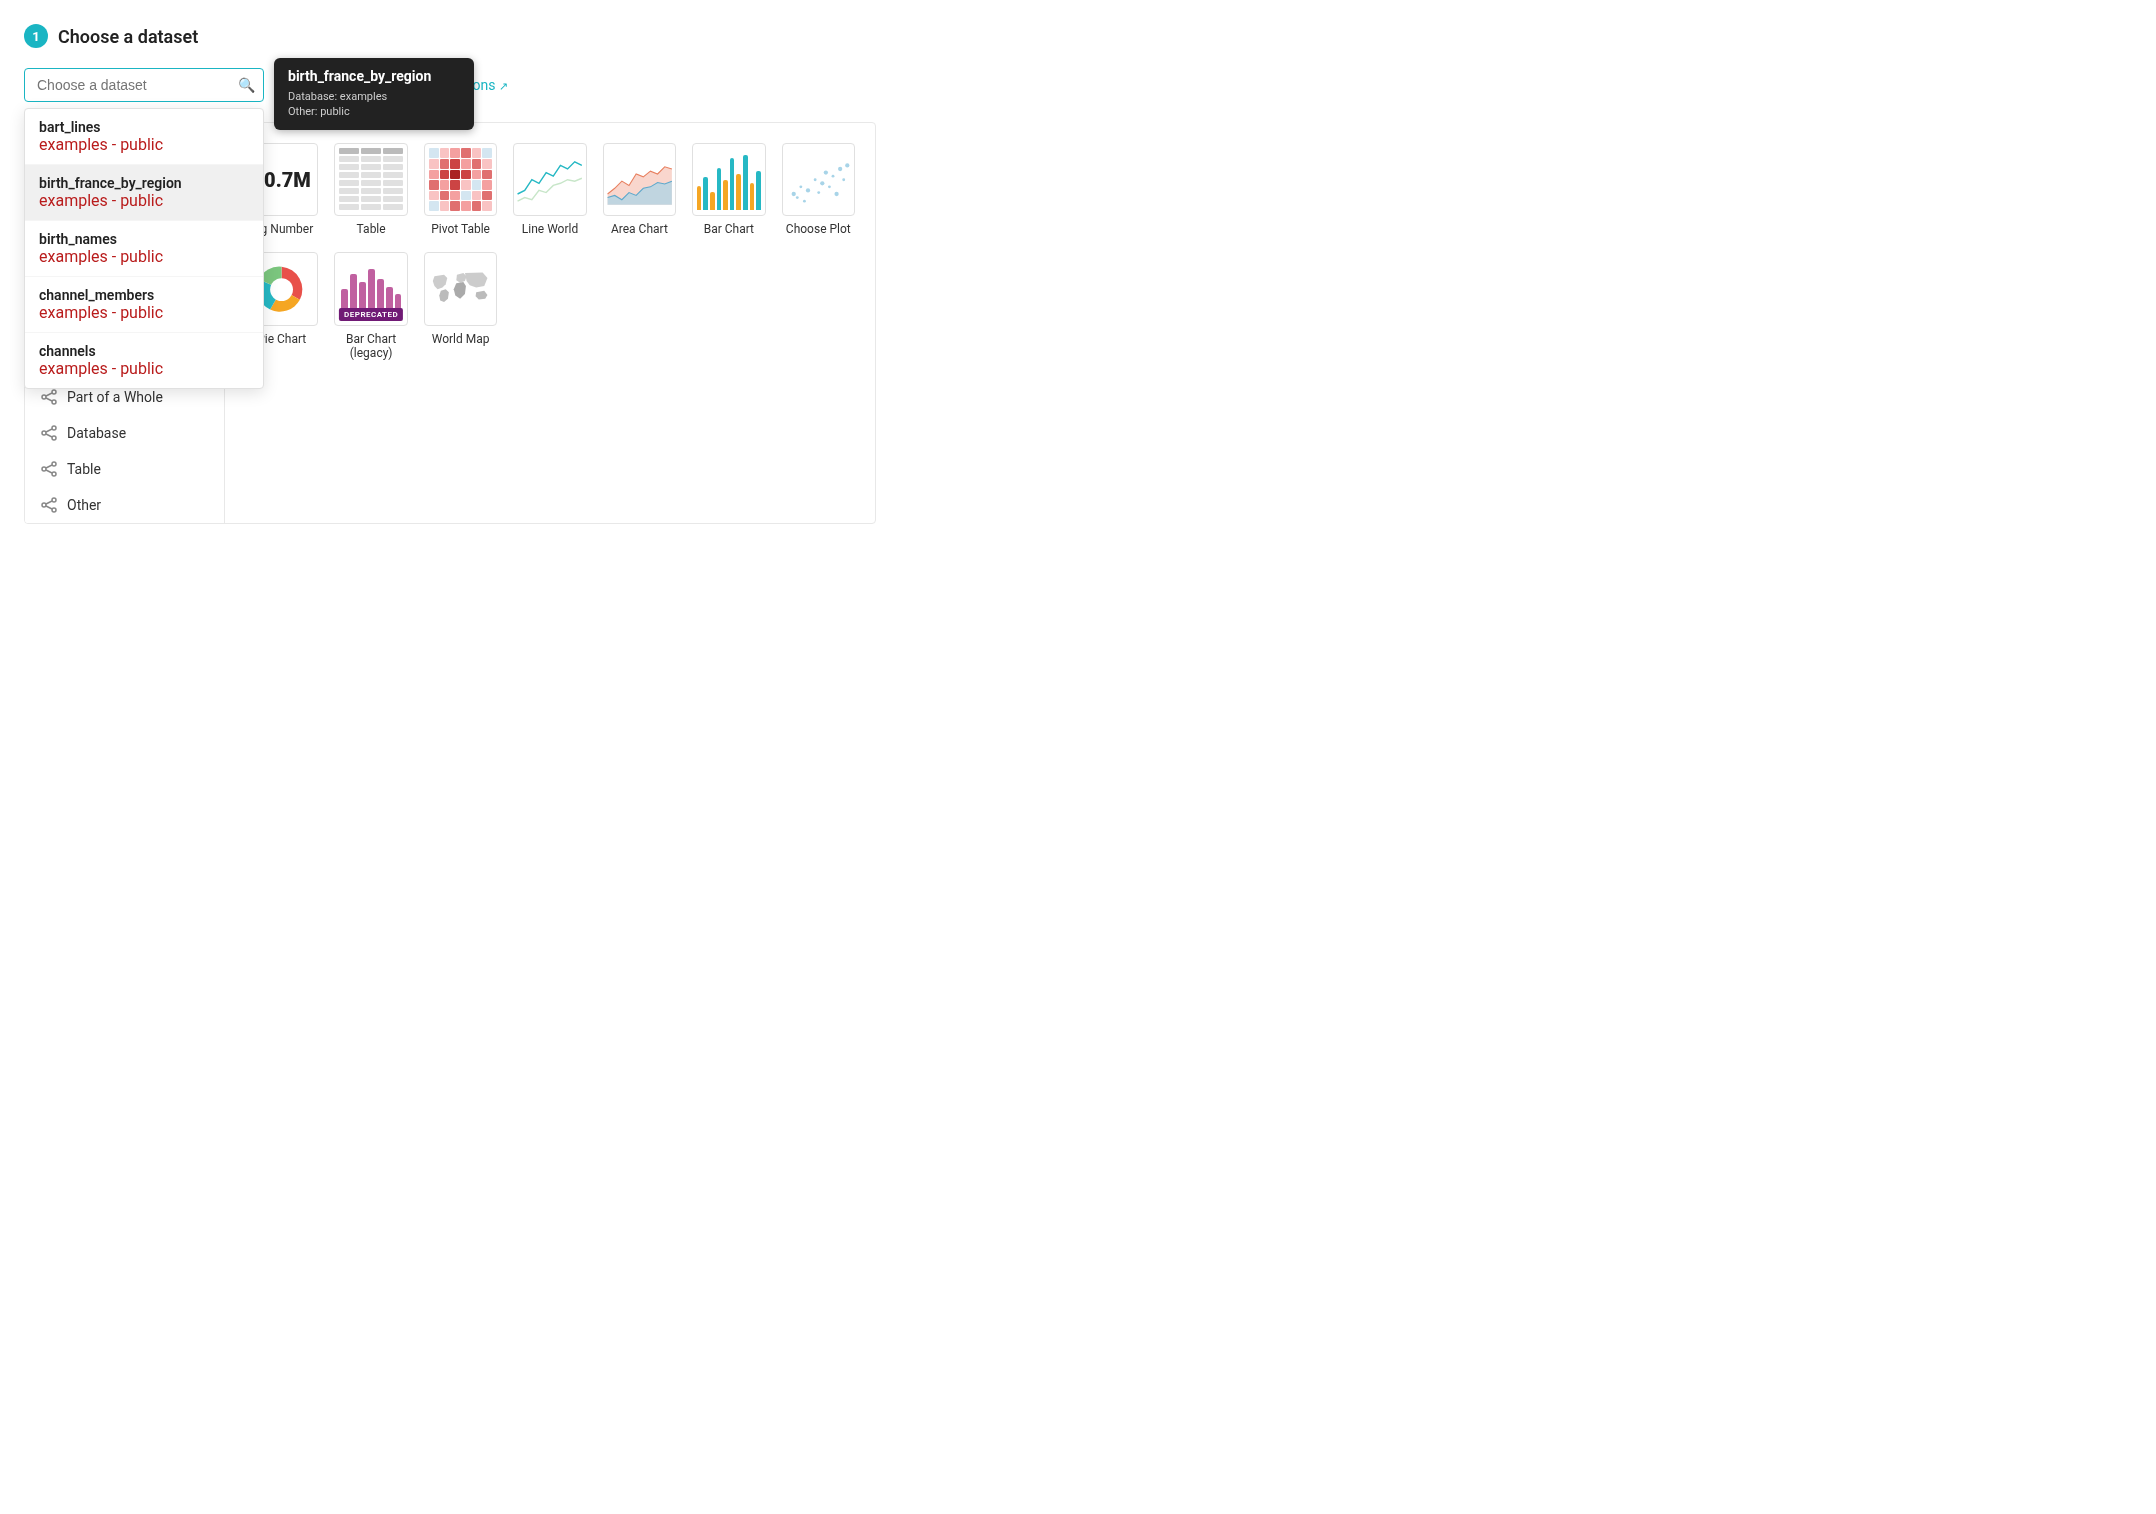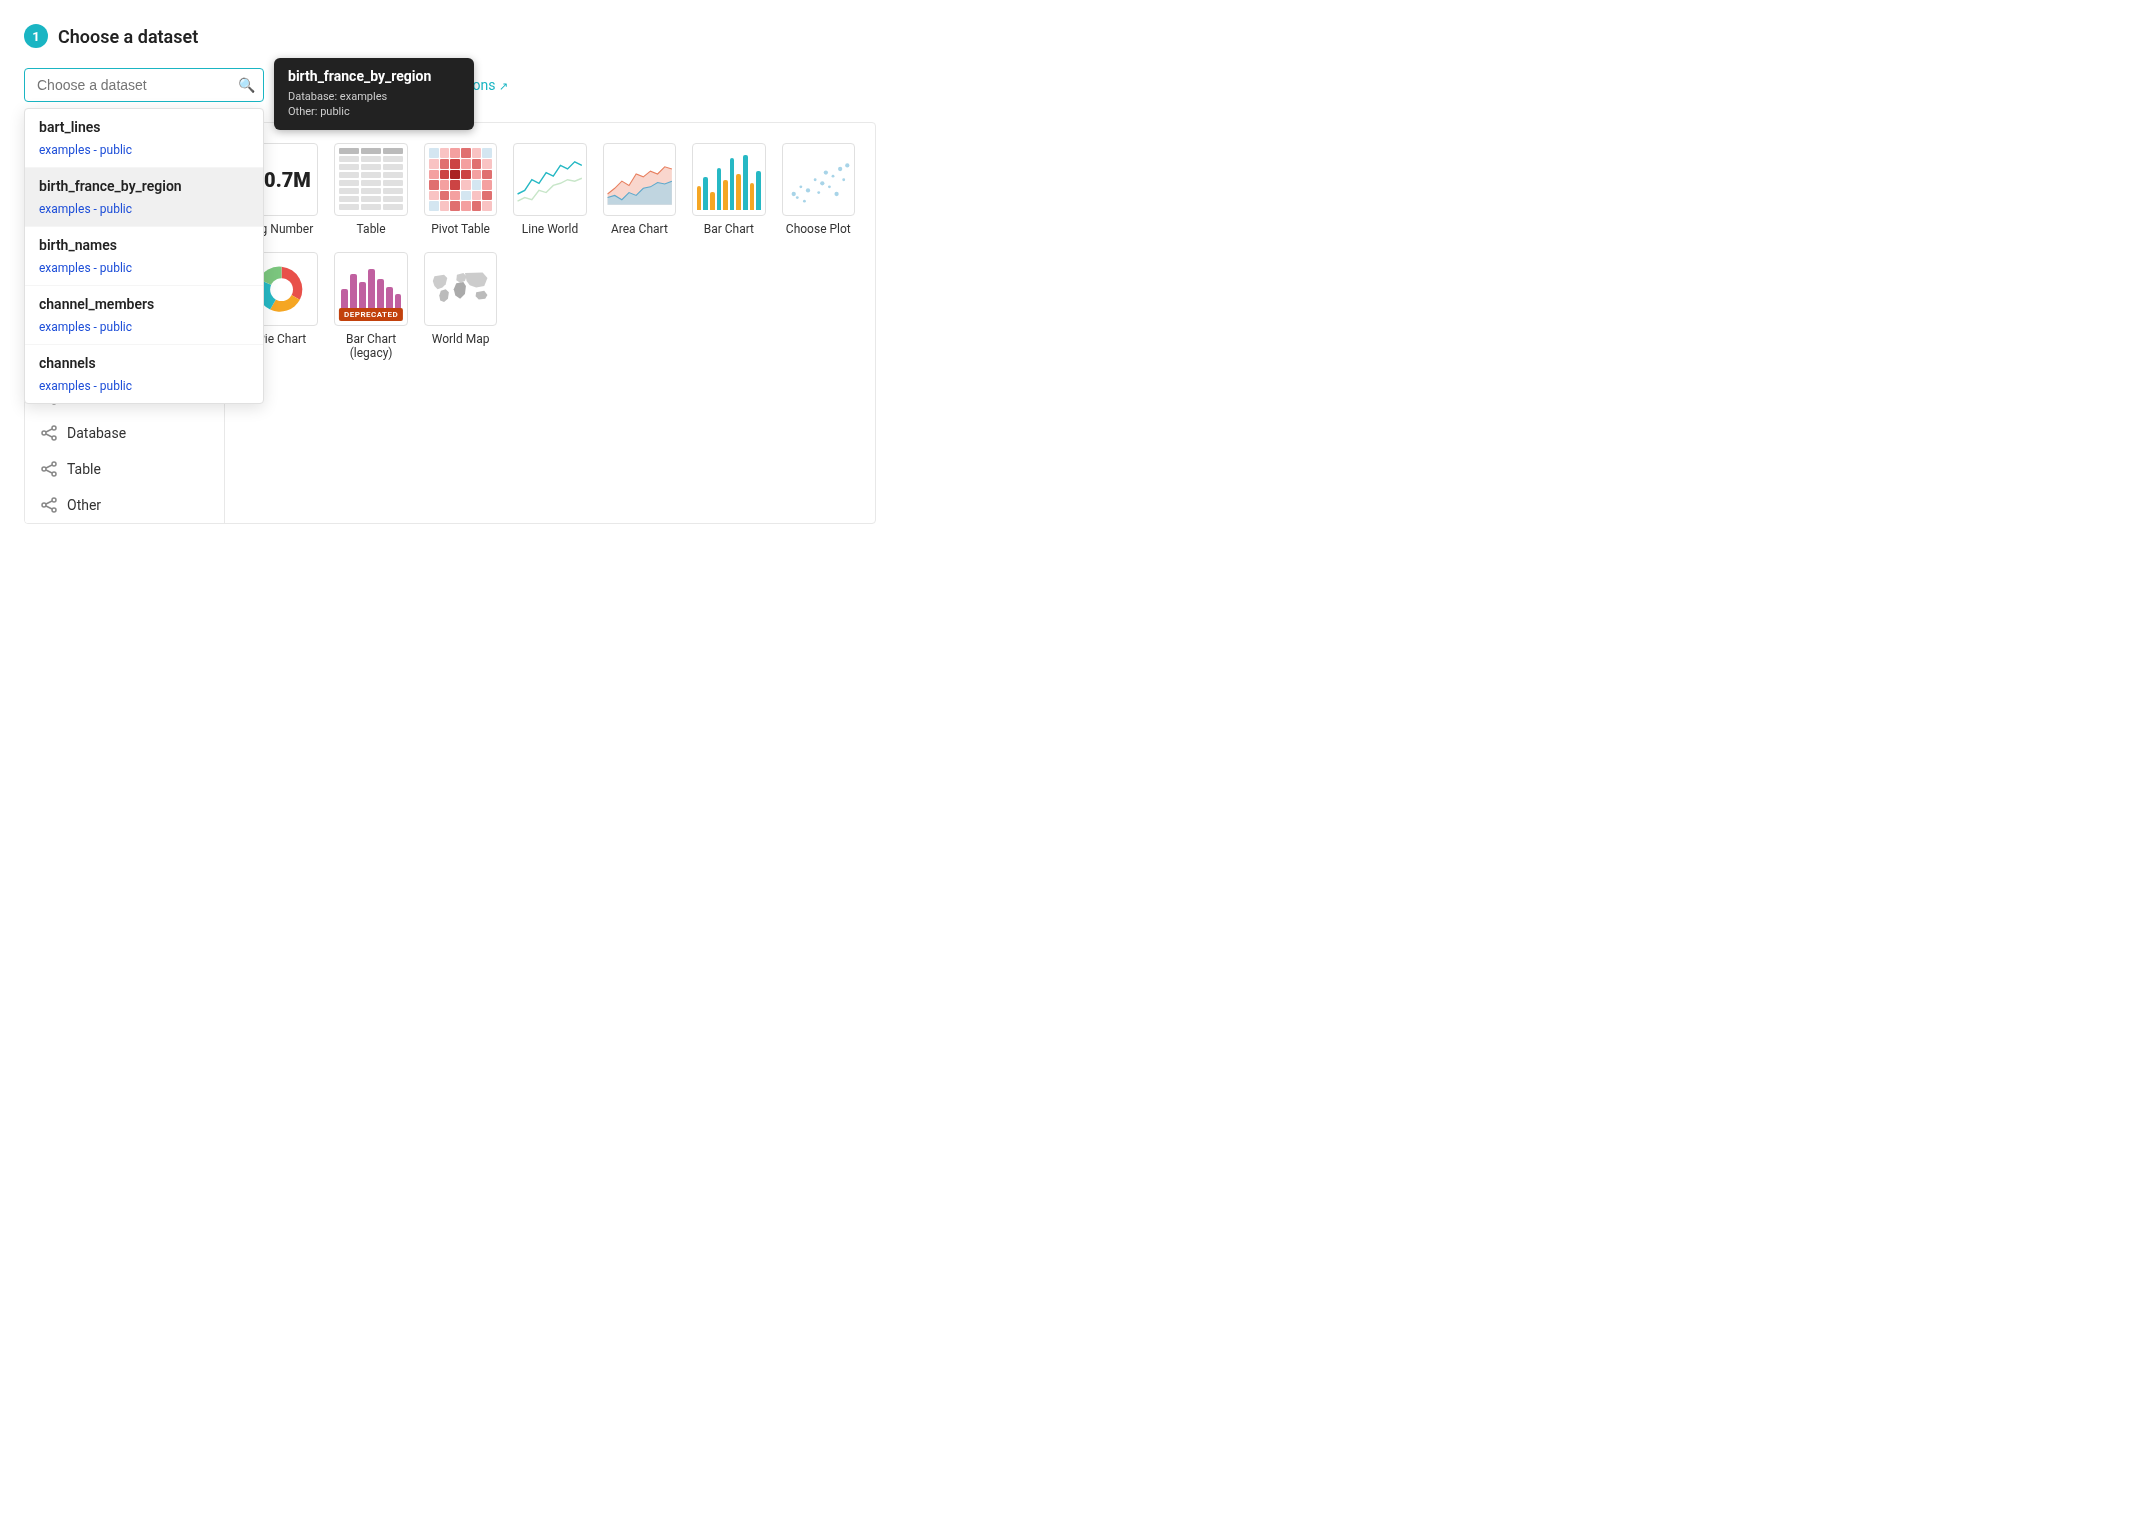--- a/index.html
+++ b/index.html
@@ -111,23 +111,23 @@
       background: #f0f0f0;
     }
 
     .dropdown-item-name {
       font-weight: 600;
       font-size: 14px;
       color: #222;
     }
 
     .dropdown-item-sub {
-      font-size: 12px;
-      color: #1d4ed8;
-      margin-top: 8px;
+      font-size: 16px;
+      color: #b91c1c;
+      margin-top: 0;
     }
 
     
     .tooltip-box {
       position: absolute;
       top: -10px;
       left: 250px;
       background: #222;
       color: #fff;
       border-radius: 6px;
@@ -326,21 +326,21 @@
     .thumb-pie svg {
       width: 80%;
       height: 80%;
     }
 
     .deprecated-badge {
       position: absolute;
       bottom: 4px;
       left: 50%;
       transform: translateX(-50%);
-      background: #c2410c;
+      background: #701a75;
       color: #fff;
       font-size: 8px;
       padding: 2px 5px;
       border-radius: 2px;
       white-space: nowrap;
       font-weight: 600;
       letter-spacing: 0.5px;
     }
 
     

